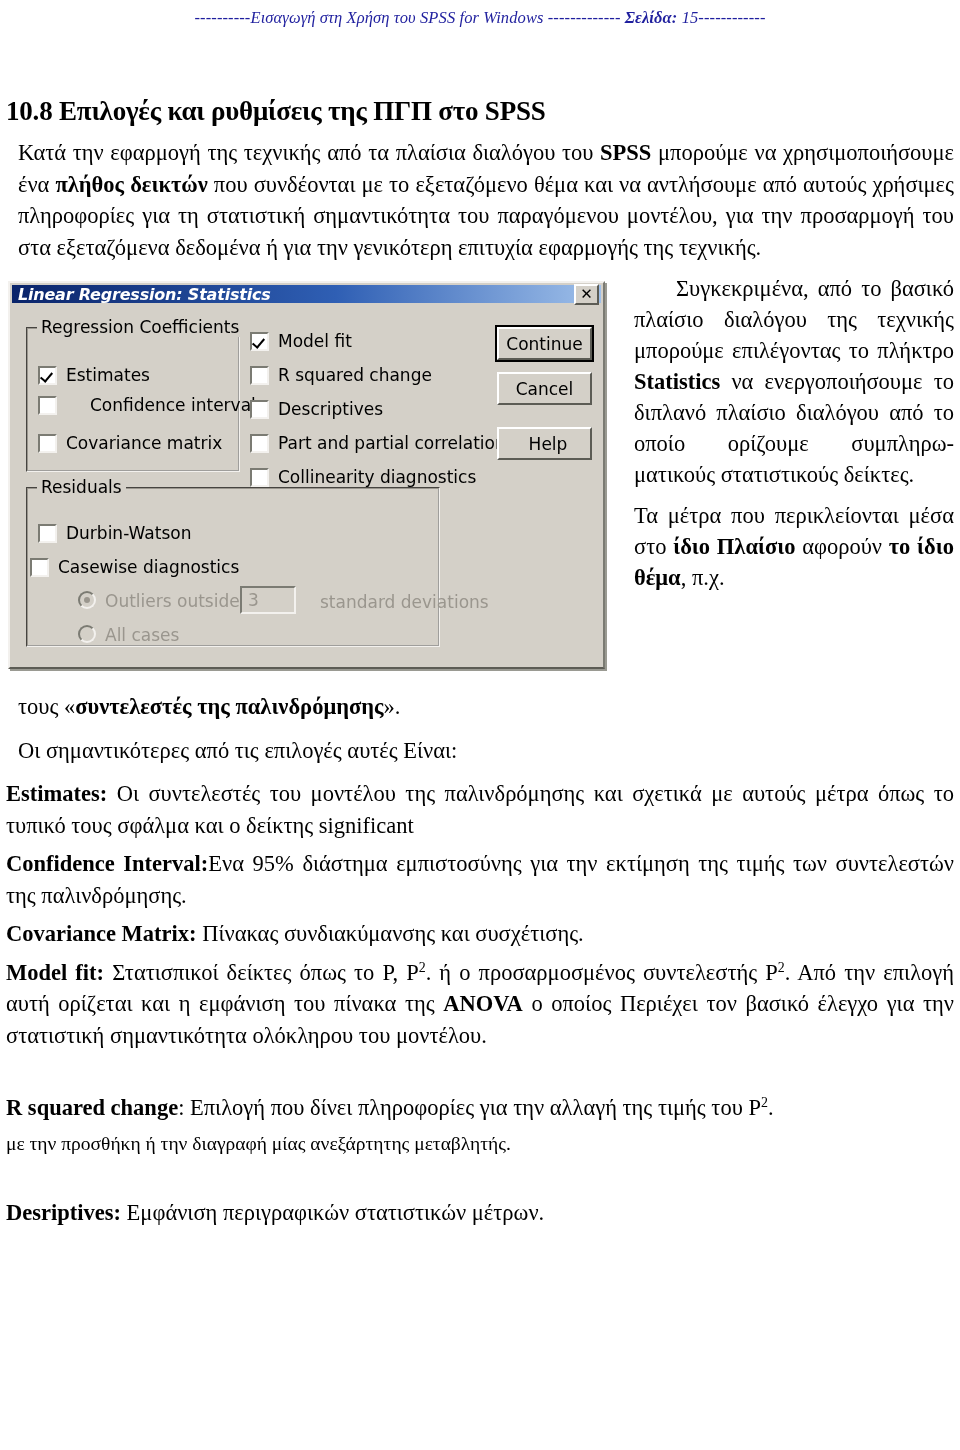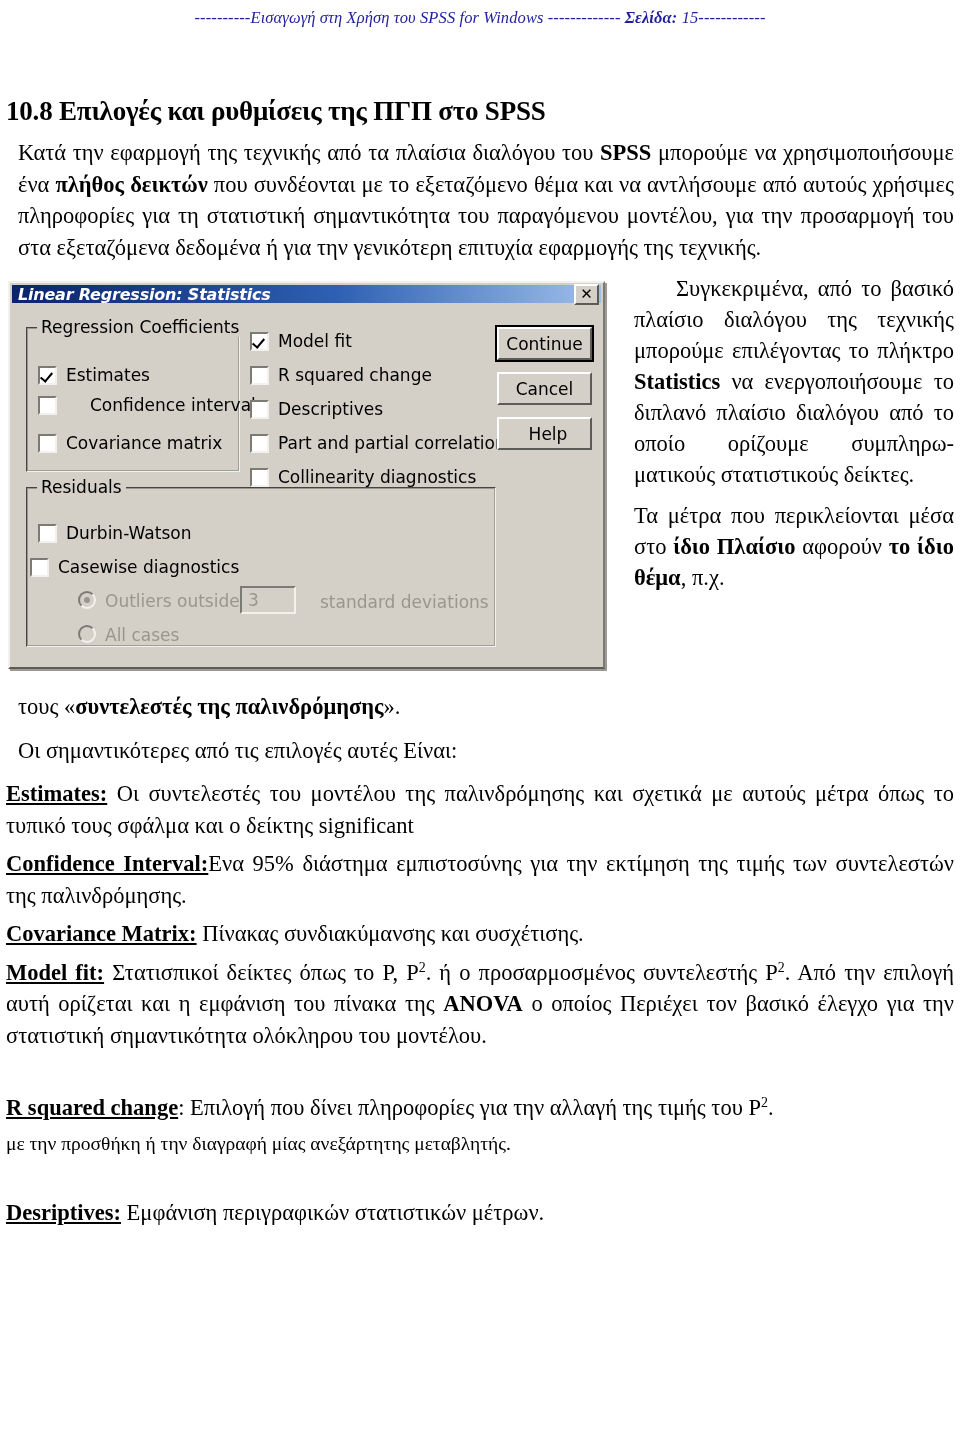--- a/index.html
+++ b/index.html
@@ -272,21 +272,20 @@
   }
   .deflist p {
     font-size: 22.5px;
     line-height: 1.40;
     margin: 0 0 7px 0;
     text-align: justify;
     text-justify: inter-word;
   }
   .deflist .term {
     font-weight: bold;
-    text-decoration: underline;
   }
   .deflist sup {
     font-size: 0.62em;
     vertical-align: super;
     line-height: 0;
   }
   .small-line {
     font-size: 19.5px !important;
     line-height: 1.3 !important;
   }
@@ -348,21 +347,21 @@
         </div>
         <div class="chk-row" style="left:240px; top:150px;">
           <span class="chk-box"></span>
           <span>Part and partial correlations</span>
         </div>
         <div class="chk-row" style="left:240px; top:184px;">
           <span class="chk-box"></span>
           <span>Collinearity diagnostics</span>
         </div>
 
-        <div class="groupbox" style="left:16px; top:204px; width:470px; height:160px;">
+        <div class="groupbox" style="left:16px; top:204px; width:414px; height:160px;">
           <span class="gb-label">Residuals</span>
         </div>
         <div class="chk-row" style="left:28px; top:240px;">
           <span class="chk-box"></span>
           <span>Durbin-Watson</span>
         </div>
         <div class="chk-row" style="left:20px; top:274px;">
           <span class="chk-box"></span>
           <span>Casewise diagnostics</span>
         </div>
@@ -372,21 +371,21 @@
         </div>
         <div class="num-field" style="left:230px; top:303px;">3</div>
         <div class="static-dim" style="left:310px; top:309px;">standard deviations</div>
         <div class="rad-row" style="left:68px; top:342px;">
           <span class="rad-dot"></span>
           <span>All cases</span>
         </div>
 
         <div class="dlg-btn default" style="left:487px; top:44px;">Continue</div>
         <div class="dlg-btn" style="left:487px; top:89px;">Cancel</div>
-        <div class="dlg-btn" style="left:487px; top:134px;padding-left:7px;">Help</div>
+        <div class="dlg-btn" style="left:487px; top:144px;padding-left:7px;">Help</div>
 
       </div>
     </div>
 
     <div class="side-col">
       <p class="indent"><span>Συγκεκριμένα, από το βασικό πλαίσιο διαλόγου της τεχνικής μπορούμε επιλέγοντας το πλήκτρο </span><b>Statistics</b><span> να ενεργοποιήσουμε το διπλανό πλαίσιο διαλόγου από το οποίο ορίζουμε συμπληρω-ματικούς στατιστικούς δείκτες.</span></p>
       <p><span>Τα μέτρα που περικλείονται μέσα στο </span><b>ίδιο Πλαίσιο</b><span> αφορούν </span><b>το ίδιο θέμα</b><span>, π.χ.</span></p>
     </div>
 
   </div>

